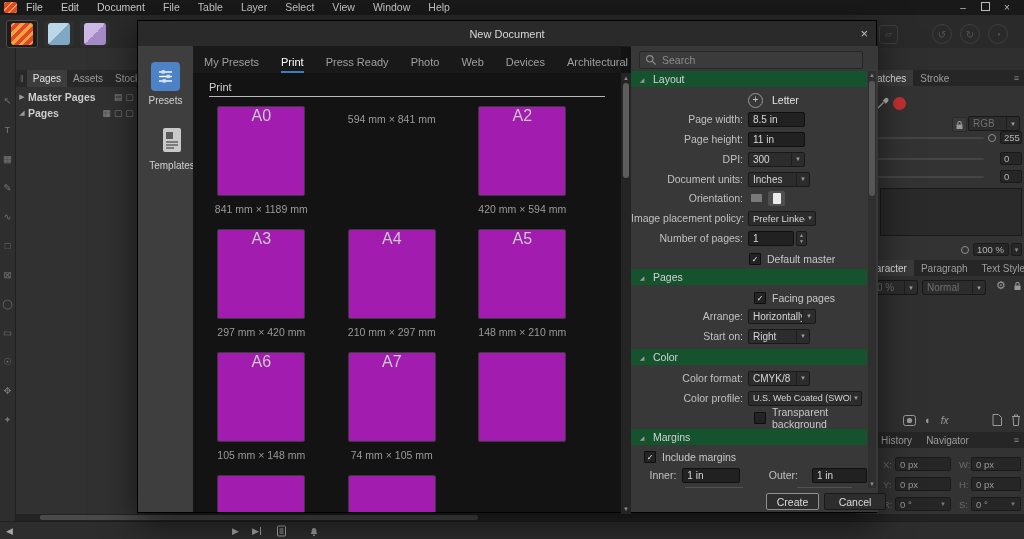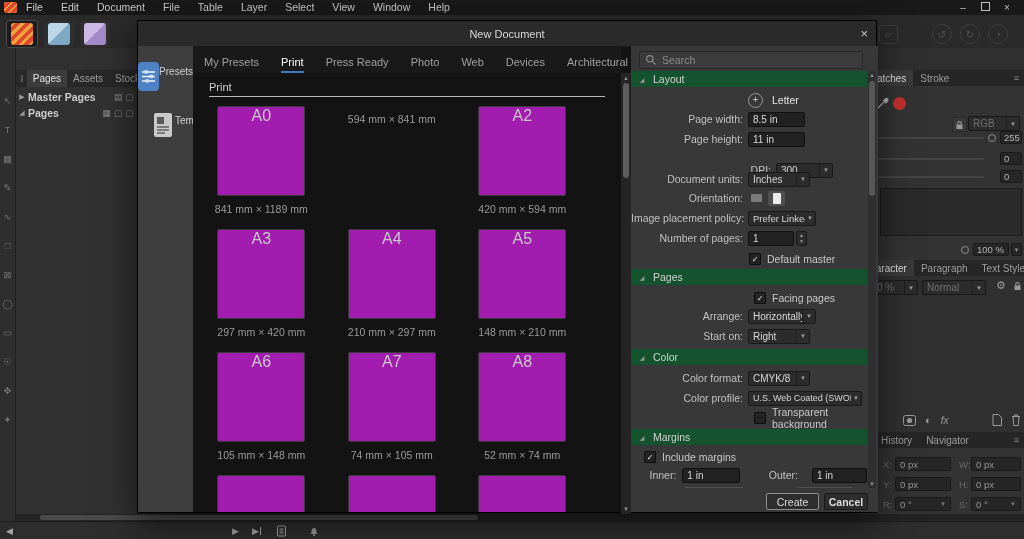--- a/index.html
+++ b/index.html
@@ -58,21 +58,21 @@
   .tfbox .arr2{margin-left:auto;color:#7a7a7a;font-size:6px;}
 
   
   .dialog{left:137px;top:20px;width:740px;height:493px;background:#131313;z-index:20;
     box-shadow:0 10px 34px rgba(0,0,0,.6);border:1px solid #000;box-sizing:border-box;}
   .dlg-titlebar{position:absolute;left:0;top:0;width:738px;height:25px;background:#2a2a2a;border-bottom:1px solid #1c1c1c;}
   .dlg-title{position:absolute;left:0;top:0;width:738px;height:25px;display:flex;align-items:center;justify-content:center;
     font-size:11px;color:#d8d8d8;}
   .dlg-close{position:absolute;right:8px;top:0;height:25px;display:flex;align-items:center;color:#c2c2c2;font-size:13px;}
   .dlg-sidebar{position:absolute;left:0;top:25px;width:55px;height:466px;background:#3e3e3e;}
-  .side-item{display:flex;}
+  .side-item{display:flex;flex-direction:column;align-items:center;}
   .side-label{font-size:10px;color:#d2d2d2;margin-top:4px;}
   .presets-icon{width:29px;height:29px;border-radius:4px;background:#4d82c6;display:flex;align-items:center;justify-content:center;}
   .dlg-main{position:absolute;left:55px;top:25px;width:428px;height:466px;}
   .dlg-tabbar{position:absolute;left:0;top:0;width:428px;height:27px;background:#191919;display:flex;align-items:flex-end;padding-left:11px;box-sizing:border-box;}
   .dtab{font-size:11px;color:#a0a0a0;padding-bottom:5px;margin-right:22px;white-space:nowrap;}
   .dtab.active{color:#ffffff;border-bottom:2px solid #3f7cbf;padding-bottom:3px;}
   .dlg-content{position:absolute;left:0;top:27px;width:428px;height:439px;background:#131313;overflow:hidden;
     padding:8px 14px 0 16px;box-sizing:border-box;}
   .print-head{font-size:11px;color:#d0d0d0;line-height:12px;}
   .print-hr{height:1px;background:#b9b9b9;margin:3px 2px 0 0;}
@@ -430,26 +430,20 @@
               </div>
             <div class="dimtxt">105 mm × 148 mm</div>
           </div>
           <div class="cell">
             <div class="card">
                 <span>A7</span>
               </div>
             <div class="dimtxt">74 mm × 105 mm</div>
           </div>
           <div class="cell">
-            <div class="card">
-                <span>A8</span>
-              </div>
-            <div class="dimtxt">52 mm × 74 mm</div>
-          </div>
-          <div class="cell">
               <div class="card"></div>
             </div>
           <div class="cell">
               <div class="card"></div>
             </div>
           <div class="cell">
               <div class="card"></div>
             </div>
         </div>
       </div>
@@ -480,21 +474,21 @@
         <span style="margin-left:9px;color:#e3e3e3;font-size:10.5px;">Letter</span>
       </div>
       <div class="srow" style="top:65px;">
         <span class="slabel">Page width:</span>
         <input class="field" style="width: 57px;" value="8.5 in">
       </div>
       <div class="srow" style="top:85px;">
         <span class="slabel">Page height:</span>
         <input class="field" style="width: 57px;" value="11 in">
       </div>
-      <div class="srow" style="top:116px;padding-left:28px;">
+      <div class="srow" style="top:105px;">
         <span class="slabel">DPI:</span>
         <div class="dd" style="width:57px;">
           <span class="txt">300</span>
             <span class="arr">▼</span>
         </div>
       </div>
       <div class="srow" style="top:125px;">
         <span class="slabel">Document units:</span>
         <div class="dd" style="width:62px;">
           <span class="txt">Inches</span>
@@ -590,21 +584,21 @@
       <div class="srow" style="top:421px;">
         <span style="width:48px;text-align:right;padding-right:6px;font-size:10.5px;color:#c0c0c0;">Inner:</span>
         <input class="field" style="width: 58px;" value="1 in">
         <span style="width:42px;text-align:right;padding-right:14px;margin-left:18px;font-size:10.5px;color:#c0c0c0;">Outer:</span>
         <input class="field" style="width: 55px;" value="1 in">
       </div>
       <div class="abs" style="left:54px;top:441px;width:58px;height:1px;background:#525252;"></div>
       <div class="abs" style="left:166px;top:441px;width:55px;height:1px;background:#525252;"></div>
 
       <div class="btn" style="left:135px;top:447px;width:53px;border:1px solid #8f8f8f;">Create</div>
-      <div class="btn" style="left:193px;top:447px;width:44px;border:1px solid #181818;font-weight:bold;">Cancel</div>
+      <div class="btn" style="left:193px;top:447px;width:62px;border:1px solid #181818;">Cancel</div>
 
       <div class="set-scroll">
         <span class="scroll-arrow" style="top:1px;width:8px;">▲</span>
         <div class="abs" style="left:1px;top:10px;width:6px;height:115px;background:#565656;border-radius:3px;"></div>
         <span class="scroll-arrow" style="bottom:1px;width:8px;">▼</span>
       </div>
     </div>
   </div>
 
 </div>

